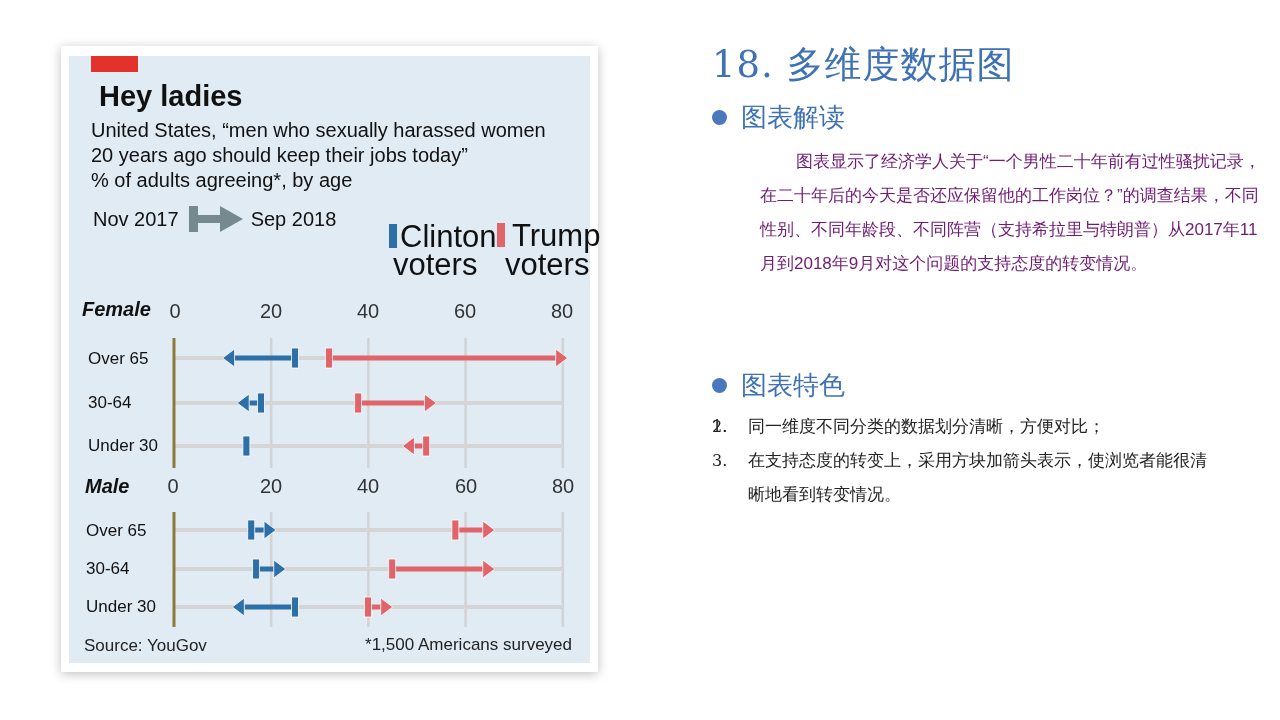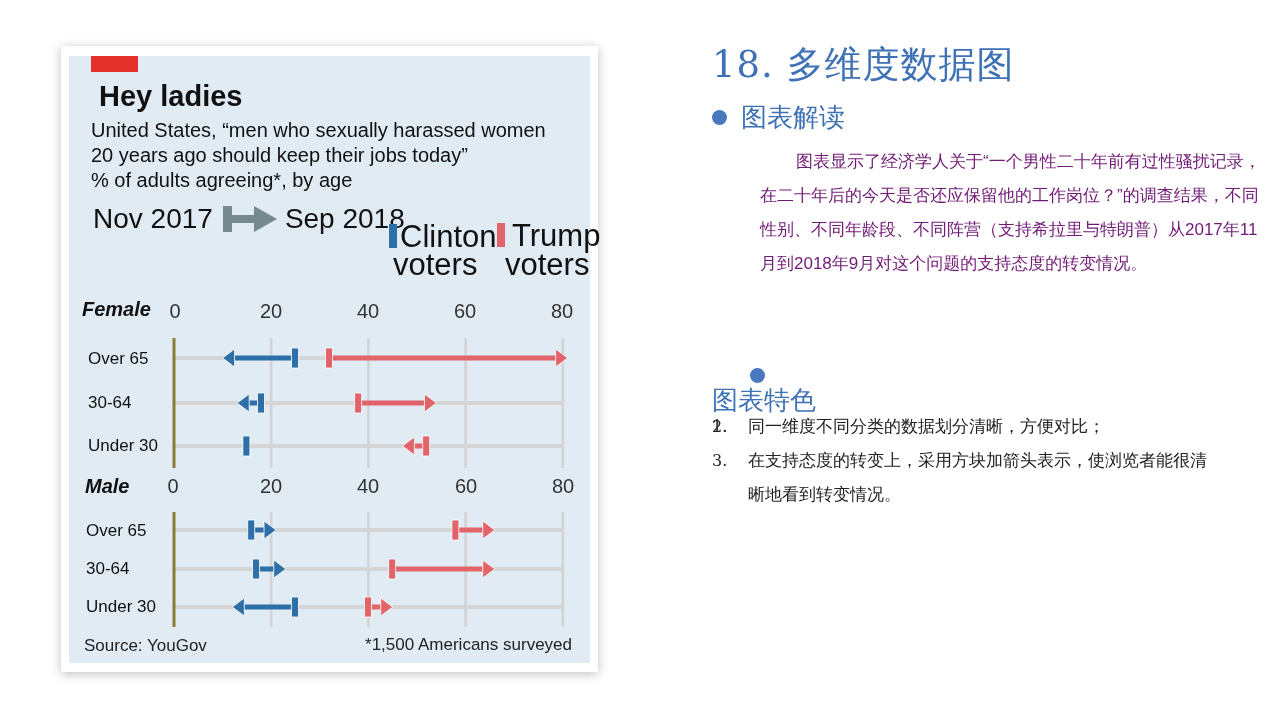--- a/index.html
+++ b/index.html
@@ -6,21 +6,21 @@
   html, body { width: 1280px; height: 720px; overflow: hidden; }
   body { background: #ffffff; font-family: "Liberation Sans", sans-serif; position: relative; }
 
   
   .card { position: absolute; left: 61px; top: 46px; width: 537px; height: 626px; background: #ffffff;
           box-shadow: 0 2px 10px rgba(0,0,0,0.25); }
   .panel { position: absolute; left: 8px; top: 10px; width: 521px; height: 607px; background: #e1ebf4; }
   .redtag { position: absolute; left: 22px; top: 0px; width: 47px; height: 16px; background: #e3322b; }
   .title { position: absolute; left: 22px; top: 24px; font-size: 29px; font-weight: bold; color: #111; margin-left: 8px; }
   .subtitle { position: absolute; left: 22px; top: 62px; font-size: 20px; line-height: 25px; color: #111; width: 500px; }
-  .period { position: absolute; left: 24px; top: 150px; height: 26px; display: flex; align-items: center; font-size: 28px; color: #111; }
+  .period { position: absolute; left: 24px; top: 150px; height: 26px; display: flex; align-items: center; font-size: 20px; color: #111; }
   .period .arrow { margin: 0 8px 0 10px; width: 54px; height: 26px; position: relative; }
   .legend-item { position: absolute; font-size: 31px; line-height: 27px; color: #111; }
   .legend-swatch { position: absolute; width: 8px; height: 24px; }
 
   .section-title { position: absolute; font-size: 20px; font-weight: bold; color: #111; font-style: italic; }
   .tick { position: absolute; font-size: 20px; color: #333; transform: translateX(-50%); }
   .row-label { position: absolute; font-size: 17px; color: #111; }
   .chart-svg { position: absolute; left: 0; top: 0; }
   .source { position: absolute; left: 15px; top: 580px; font-size: 17px; color: #222; }
   .footnote { position: absolute; right: 18px; top: 579px; font-size: 17px; color: #222; }
@@ -177,21 +177,21 @@
 </div>
 
 <div class="r-title">18. 多维度数据图</div>
 
 <div class="r-head" style="top:100px;">
   <span class="dot"></span>
   <span>图表解读</span>
 </div>
 <div class="r-para">图表显示了经济学人关于“一个男性二十年前有过性骚扰记录，在二十年后的今天是否还应保留他的工作岗位？”的调查结果，不同性别、不同年龄段、不同阵营（支持希拉里与特朗普）从2017年11月到2018年9月对这个问题的支持态度的转变情况。</div>
 
-<div class="r-head" style="top:368px;flex-direction:column;">
+<div class="r-head" style="top:368px;">
   <span class="dot"></span>
   <span>图表特色</span>
 </div>
 <ul class="r-list">
   <li><span class="num">1.</span></li>
   <li><span class="num">2.</span><span>同一维度不同分类的数据划分清晰，方便对比；</span></li>
   <li><span class="num">3.</span><span>在支持态度的转变上，采用方块加箭头表示，使浏览者能很清晰地看到转变情况。</span></li>
 </ul>
 
 </body></html>

